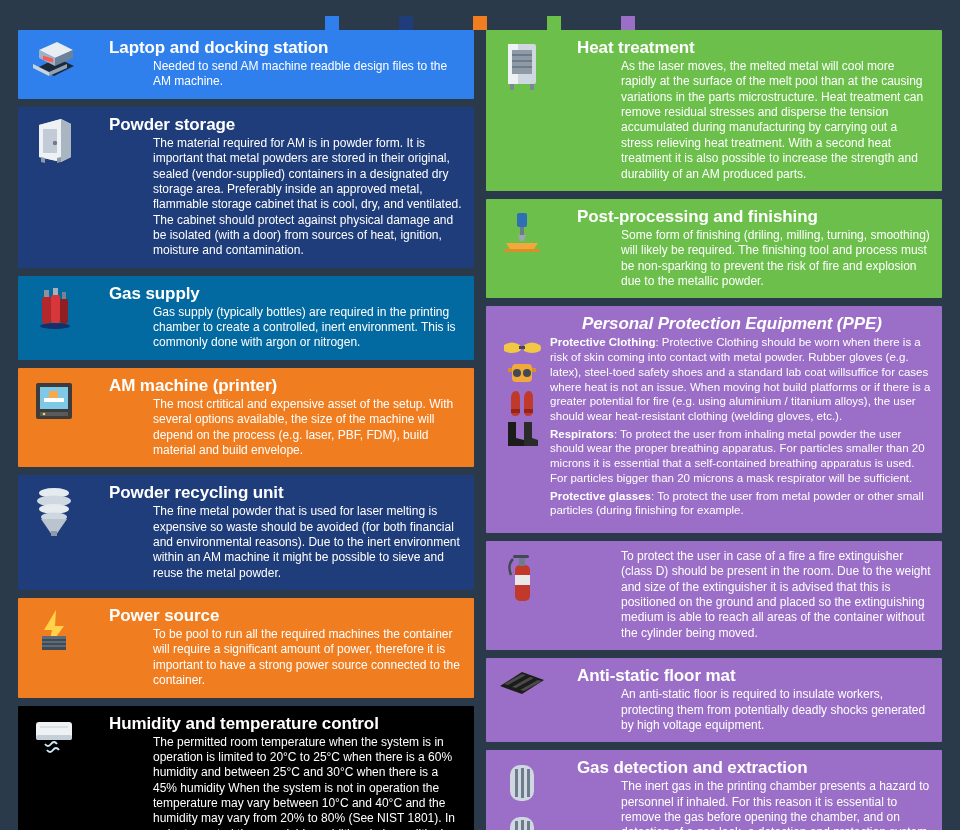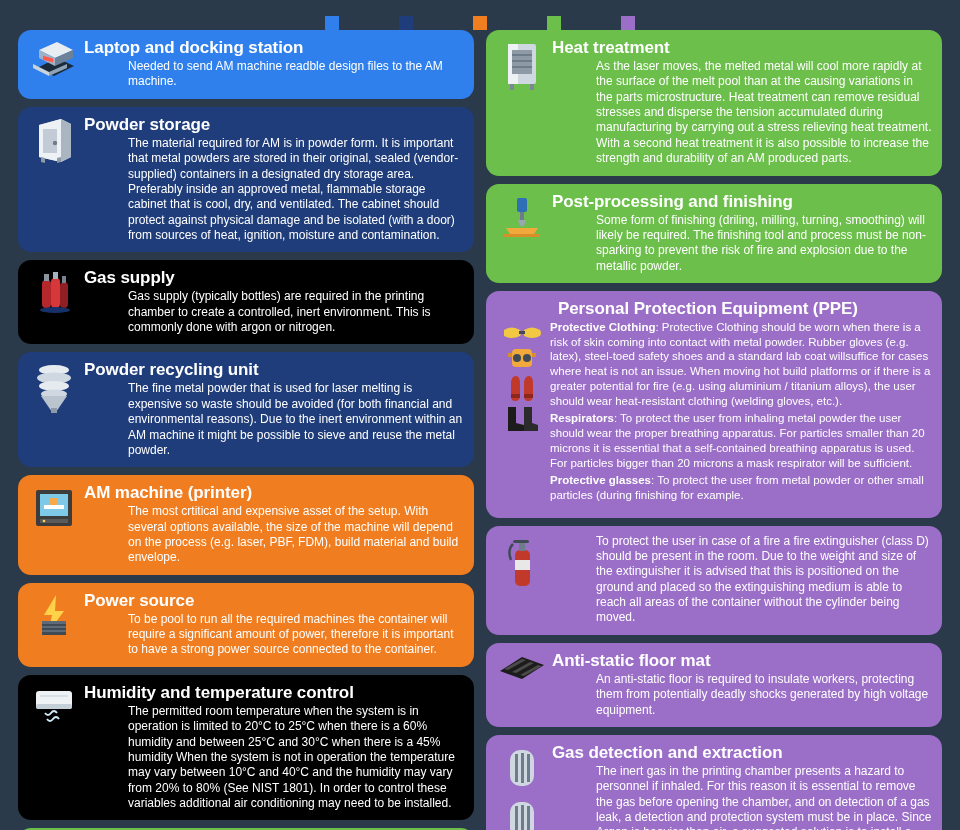--- a/index.html
+++ b/index.html
@@ -49,24 +49,25 @@
   }
   .col {
     width: 460px;
     display: flex;
     flex-direction: column;
     gap: 8px;
   }
   .card {
     display: flex;
     align-items: flex-start;
-    border-radius: 13px;
+    border-radius: 1px;
     padding: 8px 10px 9px 8px;
     box-sizing: border-box;
     color: #ffffff;
+    gap: 25px;
   }
   .card-icon {
     flex: 0 0 auto;
     width: 56px;
     min-height: 40px;
     display: flex;
     align-items: flex-start;
     justify-content: center;
     padding-top: 2px;
   }
@@ -165,69 +166,69 @@
             <polygon points="10,40 10,45 14,46 14,41" fill="#8d9aa8"></polygon>
             <polygon points="26,41 26,46 30,45 30,40" fill="#8d9aa8"></polygon>
           </svg>
         </div>
         <div class="card-body">
           <div class="card-title">Powder storage</div>
           <div class="card-text">The material required for AM is in powder form. It is important that metal powders are stored in their original, sealed (vendor-supplied) containers in a designated dry storage area. Preferably inside an approved metal, flammable storage cabinet that is cool, dry, and ventilated. The cabinet should protect against physical damage and be isolated (with a door) from sources of heat, ignition, moisture and contamination.</div>
         </div>
       </div>
 
-      <div class="card" style="background:#000000">
+      <div class="card" style="background:#0369a1">
         <div class="card-icon">
           <svg width="44" height="44" viewBox="0 0 44 44">
             <rect x="10" y="10" width="9" height="28" rx="4" fill="#b4282b"></rect>
             <rect x="19" y="8" width="9" height="30" rx="4" fill="#d6373a"></rect>
             <rect x="28" y="12" width="8" height="26" rx="4" fill="#8f1f22"></rect>
             <rect x="12" y="4" width="5" height="7" fill="#8a949e"></rect>
             <rect x="21" y="2" width="5" height="7" fill="#a7b1bb"></rect>
             <rect x="30" y="6" width="4" height="7" fill="#79838d"></rect>
             <ellipse cx="23" cy="40" rx="15" ry="3" fill="#16306a"></ellipse>
           </svg>
         </div>
         <div class="card-body">
           <div class="card-title">Gas supply</div>
           <div class="card-text">Gas supply (typically bottles) are required in the printing chamber to create a controlled, inert environment. This is commonly done with argon or nitrogen.</div>
         </div>
       </div>
 
+      <div class="card" style="background:#f07d20">
+        <div class="card-icon">
+          <svg width="46" height="46" viewBox="0 0 46 46">
+            <rect x="5" y="5" width="36" height="36" rx="2" fill="#3c3c3c"></rect>
+            <rect x="9" y="9" width="28" height="22" fill="#7ec9e8"></rect>
+            <rect x="13" y="20" width="20" height="4" fill="#ffffff"></rect>
+            <rect x="18" y="13" width="9" height="7" fill="#f7a94b"></rect>
+            <rect x="9" y="34" width="28" height="4" fill="#5a5a5a"></rect>
+            <circle cx="13" cy="36" r="1.3" fill="#ffd05a"></circle>
+          </svg>
+        </div>
+        <div class="card-body">
+          <div class="card-title">AM machine (printer)</div>
+          <div class="card-text">The most crtitical and expensive asset of the setup. With several options available, the size of the machine will depend on the process (e.g. laser, PBF, FDM), build material and build envelope.</div>
+        </div>
+      </div>
+
       <div class="card" style="background:#1f3d7a">
         <div class="card-icon">
           <svg width="46" height="52" viewBox="0 0 46 52">
             <ellipse cx="23" cy="8" rx="15" ry="5" fill="#e6ebf0"></ellipse>
             <ellipse cx="23" cy="16" rx="17" ry="5.5" fill="#cfd8e0"></ellipse>
             <ellipse cx="23" cy="24" rx="15" ry="5" fill="#e6ebf0"></ellipse>
             <ellipse cx="23" cy="32" rx="13" ry="4.5" fill="#cfd8e0"></ellipse>
             <polygon points="10,34 36,34 25,50 21,50" fill="#b9c4cf"></polygon>
             <rect x="20" y="46" width="6" height="5" fill="#8d9aa8"></rect>
           </svg>
         </div>
         <div class="card-body">
           <div class="card-title">Powder recycling unit</div>
           <div class="card-text">The fine metal powder that is used for laser melting is expensive so waste should be avoided (for both financial and environmental reasons). Due to the inert environment within an AM machine it might be possible to sieve and reuse the metal powder.</div>
-        </div>
-      </div>
-
-      <div class="card" style="background:#f07d20">
-        <div class="card-icon">
-          <svg width="46" height="46" viewBox="0 0 46 46">
-            <rect x="5" y="5" width="36" height="36" rx="2" fill="#3c3c3c"></rect>
-            <rect x="9" y="9" width="28" height="22" fill="#7ec9e8"></rect>
-            <rect x="13" y="20" width="20" height="4" fill="#ffffff"></rect>
-            <rect x="18" y="13" width="9" height="7" fill="#f7a94b"></rect>
-            <rect x="9" y="34" width="28" height="4" fill="#5a5a5a"></rect>
-            <circle cx="13" cy="36" r="1.3" fill="#ffd05a"></circle>
-          </svg>
-        </div>
-        <div class="card-body">
-          <div class="card-title">AM machine (printer)</div>
-          <div class="card-text">The most crtitical and expensive asset of the setup. With several options available, the size of the machine will depend on the process (e.g. laser, PBF, FDM), build material and build envelope.</div>
         </div>
       </div>
 
       <div class="card" style="background:#f07d20">
         <div class="card-icon">
           <svg width="40" height="46" viewBox="0 0 40 46">
             <polygon points="22,2 10,22 18,22 14,40 30,18 21,18" fill="#ffd24a"></polygon>
             <rect x="8" y="28" width="24" height="14" fill="#3f4a55"></rect>
             <rect x="8" y="28" width="24" height="3" fill="#5d6b78"></rect>
             <rect x="8" y="33" width="24" height="2" fill="#5d6b78"></rect>
@@ -306,21 +307,21 @@
             <rect x="4" y="40" width="36" height="3" fill="#d98f28"></rect>
           </svg>
         </div>
         <div class="card-body">
           <div class="card-title">Post-processing and finishing</div>
           <div class="card-text">Some form of finishing (driling, milling, turning, smoothing) will likely be required. The finishing tool and process must be non-sparking to prevent the risk of fire and explosion due to the metallic powder.</div>
         </div>
       </div>
 
       <div class="card" style="background:#9b6fc7; display:block;">
-        <div class="card-title" style="margin-left:64px;">Personal Protection Equipment (PPE)</div>
+        <div class="card-title" style="margin-left:88px;font-style:italic;">Personal Protection Equipment (PPE)</div>
         <div class="ppe-block">
           <div class="ppe-icons">
             <svg width="44" height="20" viewBox="0 0 44 20">
               <path d="M4 8 q8 -5 16 0 q2 3 0 6 q-8 4 -16 0 z" fill="#f2c744"></path>
               <path d="M24 8 q8 -5 16 0 q2 3 0 6 q-8 4 -16 0 z" fill="#f2c744"></path>
               <rect x="19" y="9" width="6" height="3" fill="#3f4a55"></rect>
             </svg>
             <svg width="36" height="26" viewBox="0 0 36 26">
               <rect x="8" y="4" width="20" height="18" rx="4" fill="#f2a93b"></rect>
               <circle cx="13" cy="13" r="4" fill="#3f4a55"></circle>

